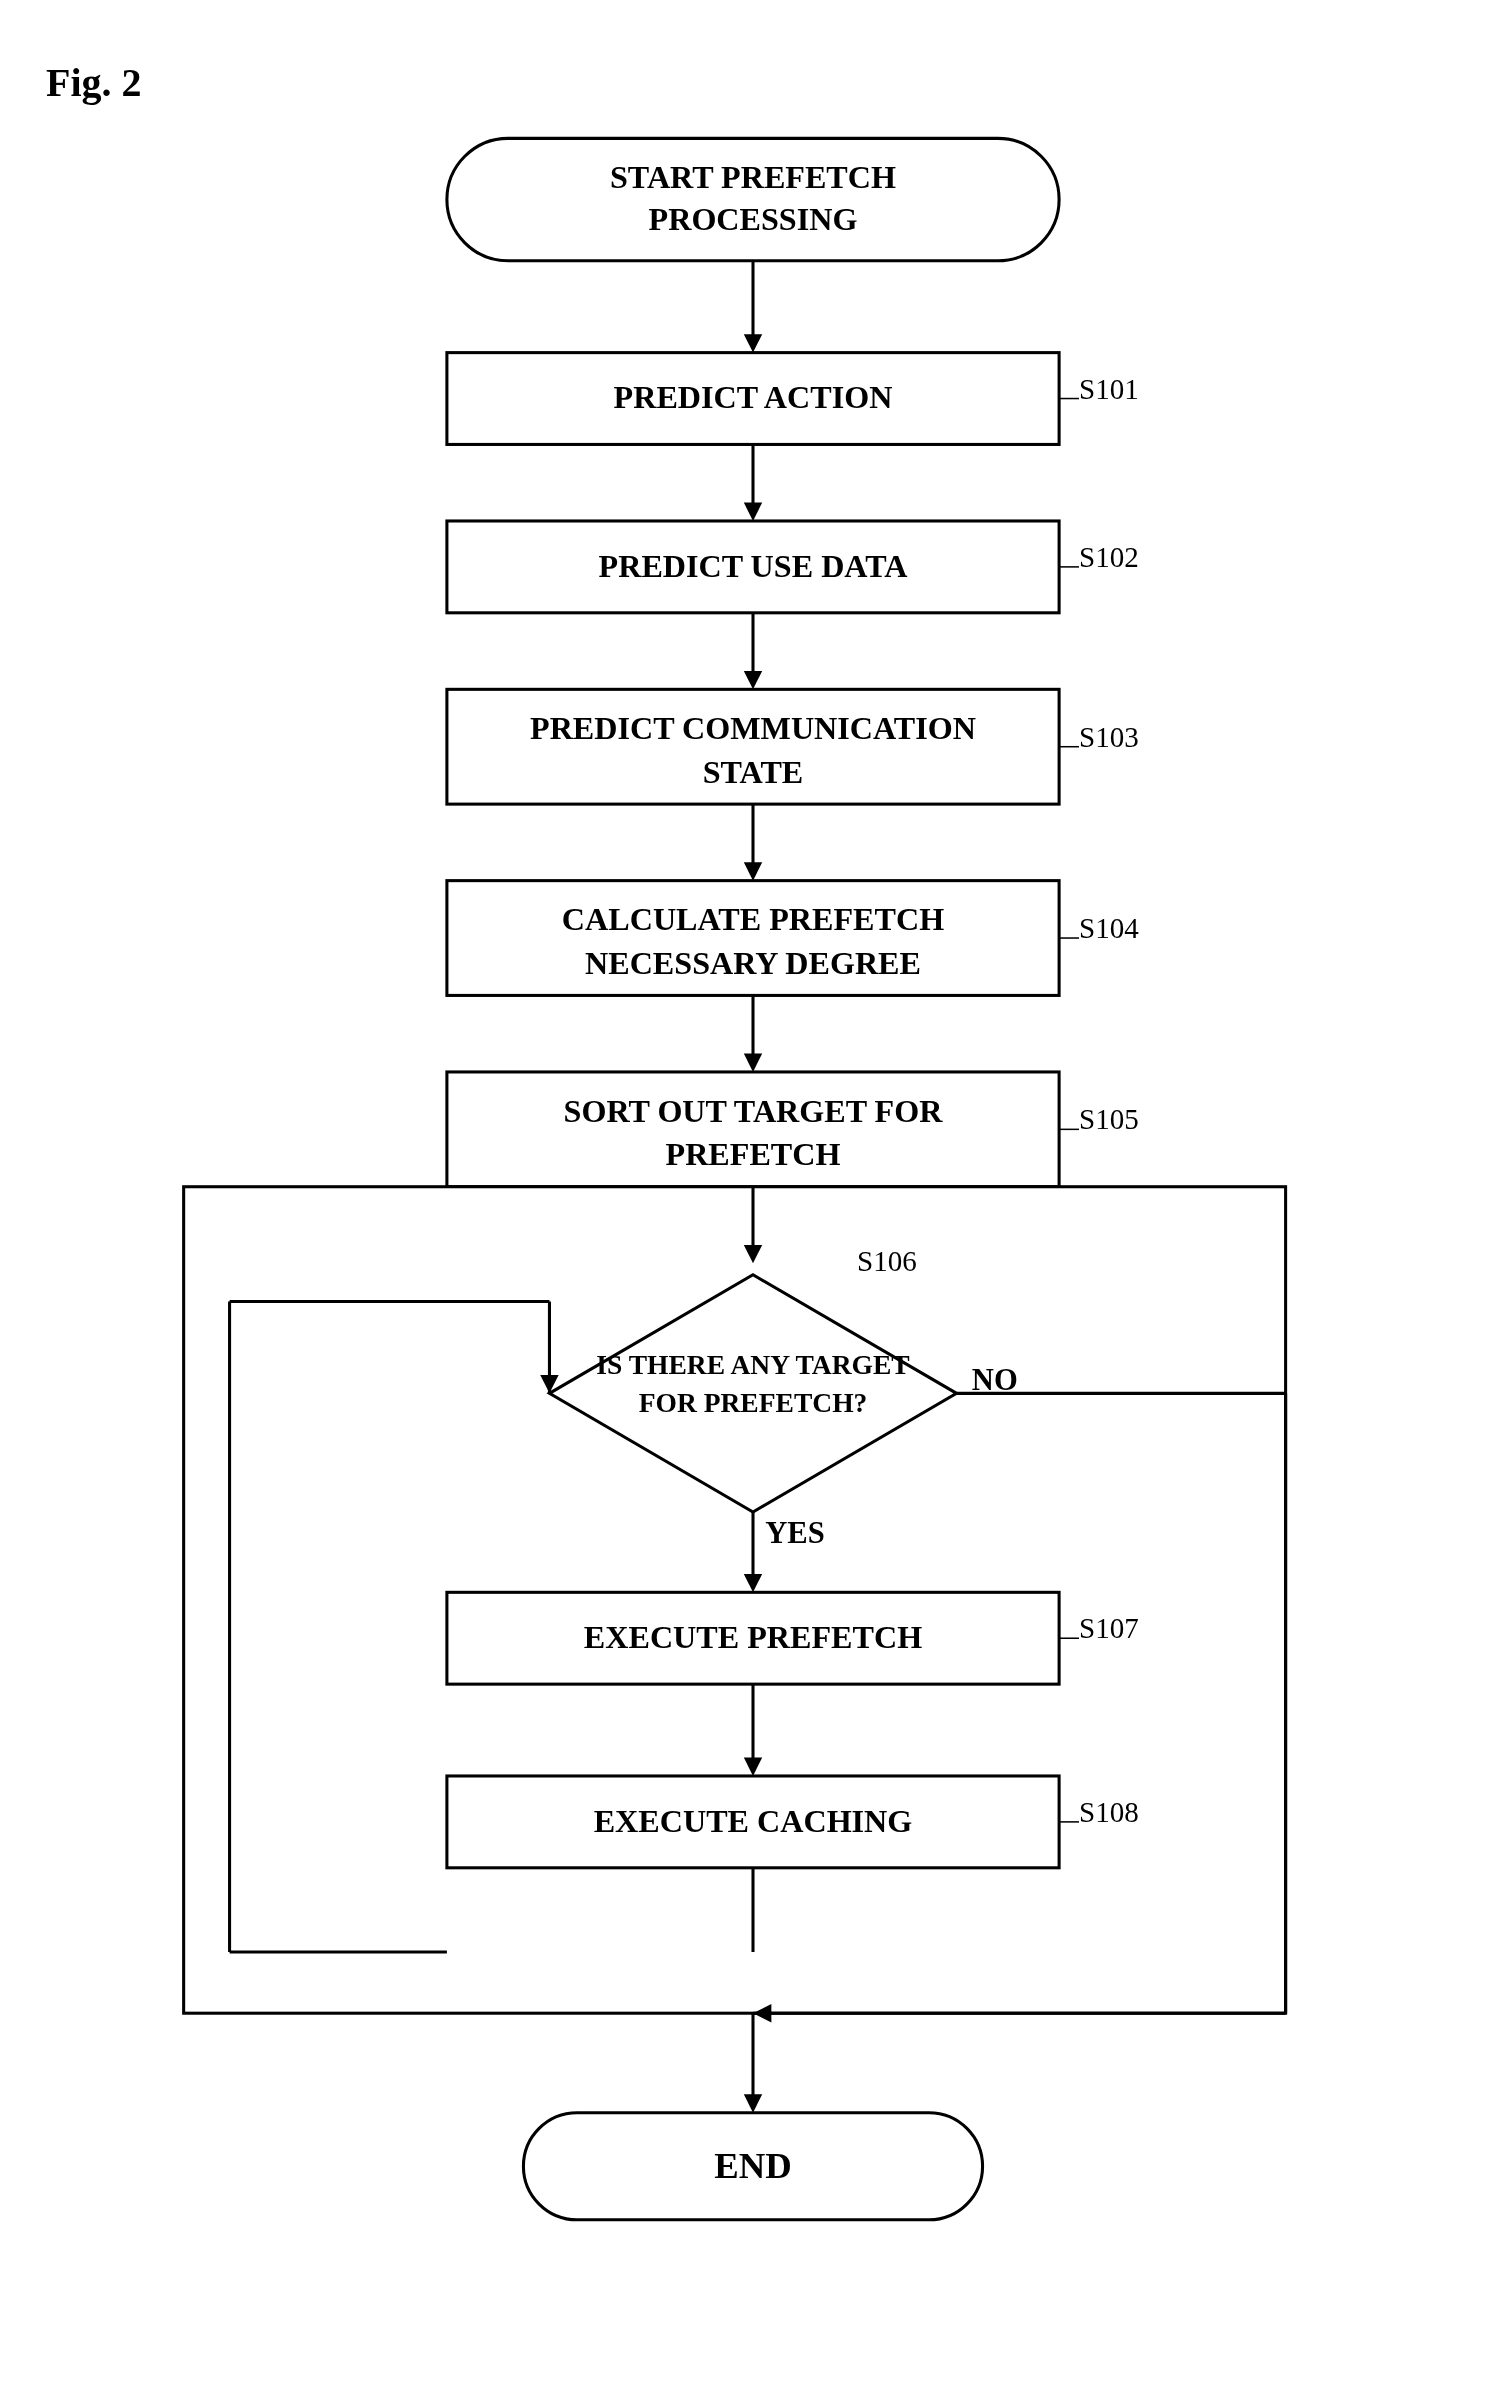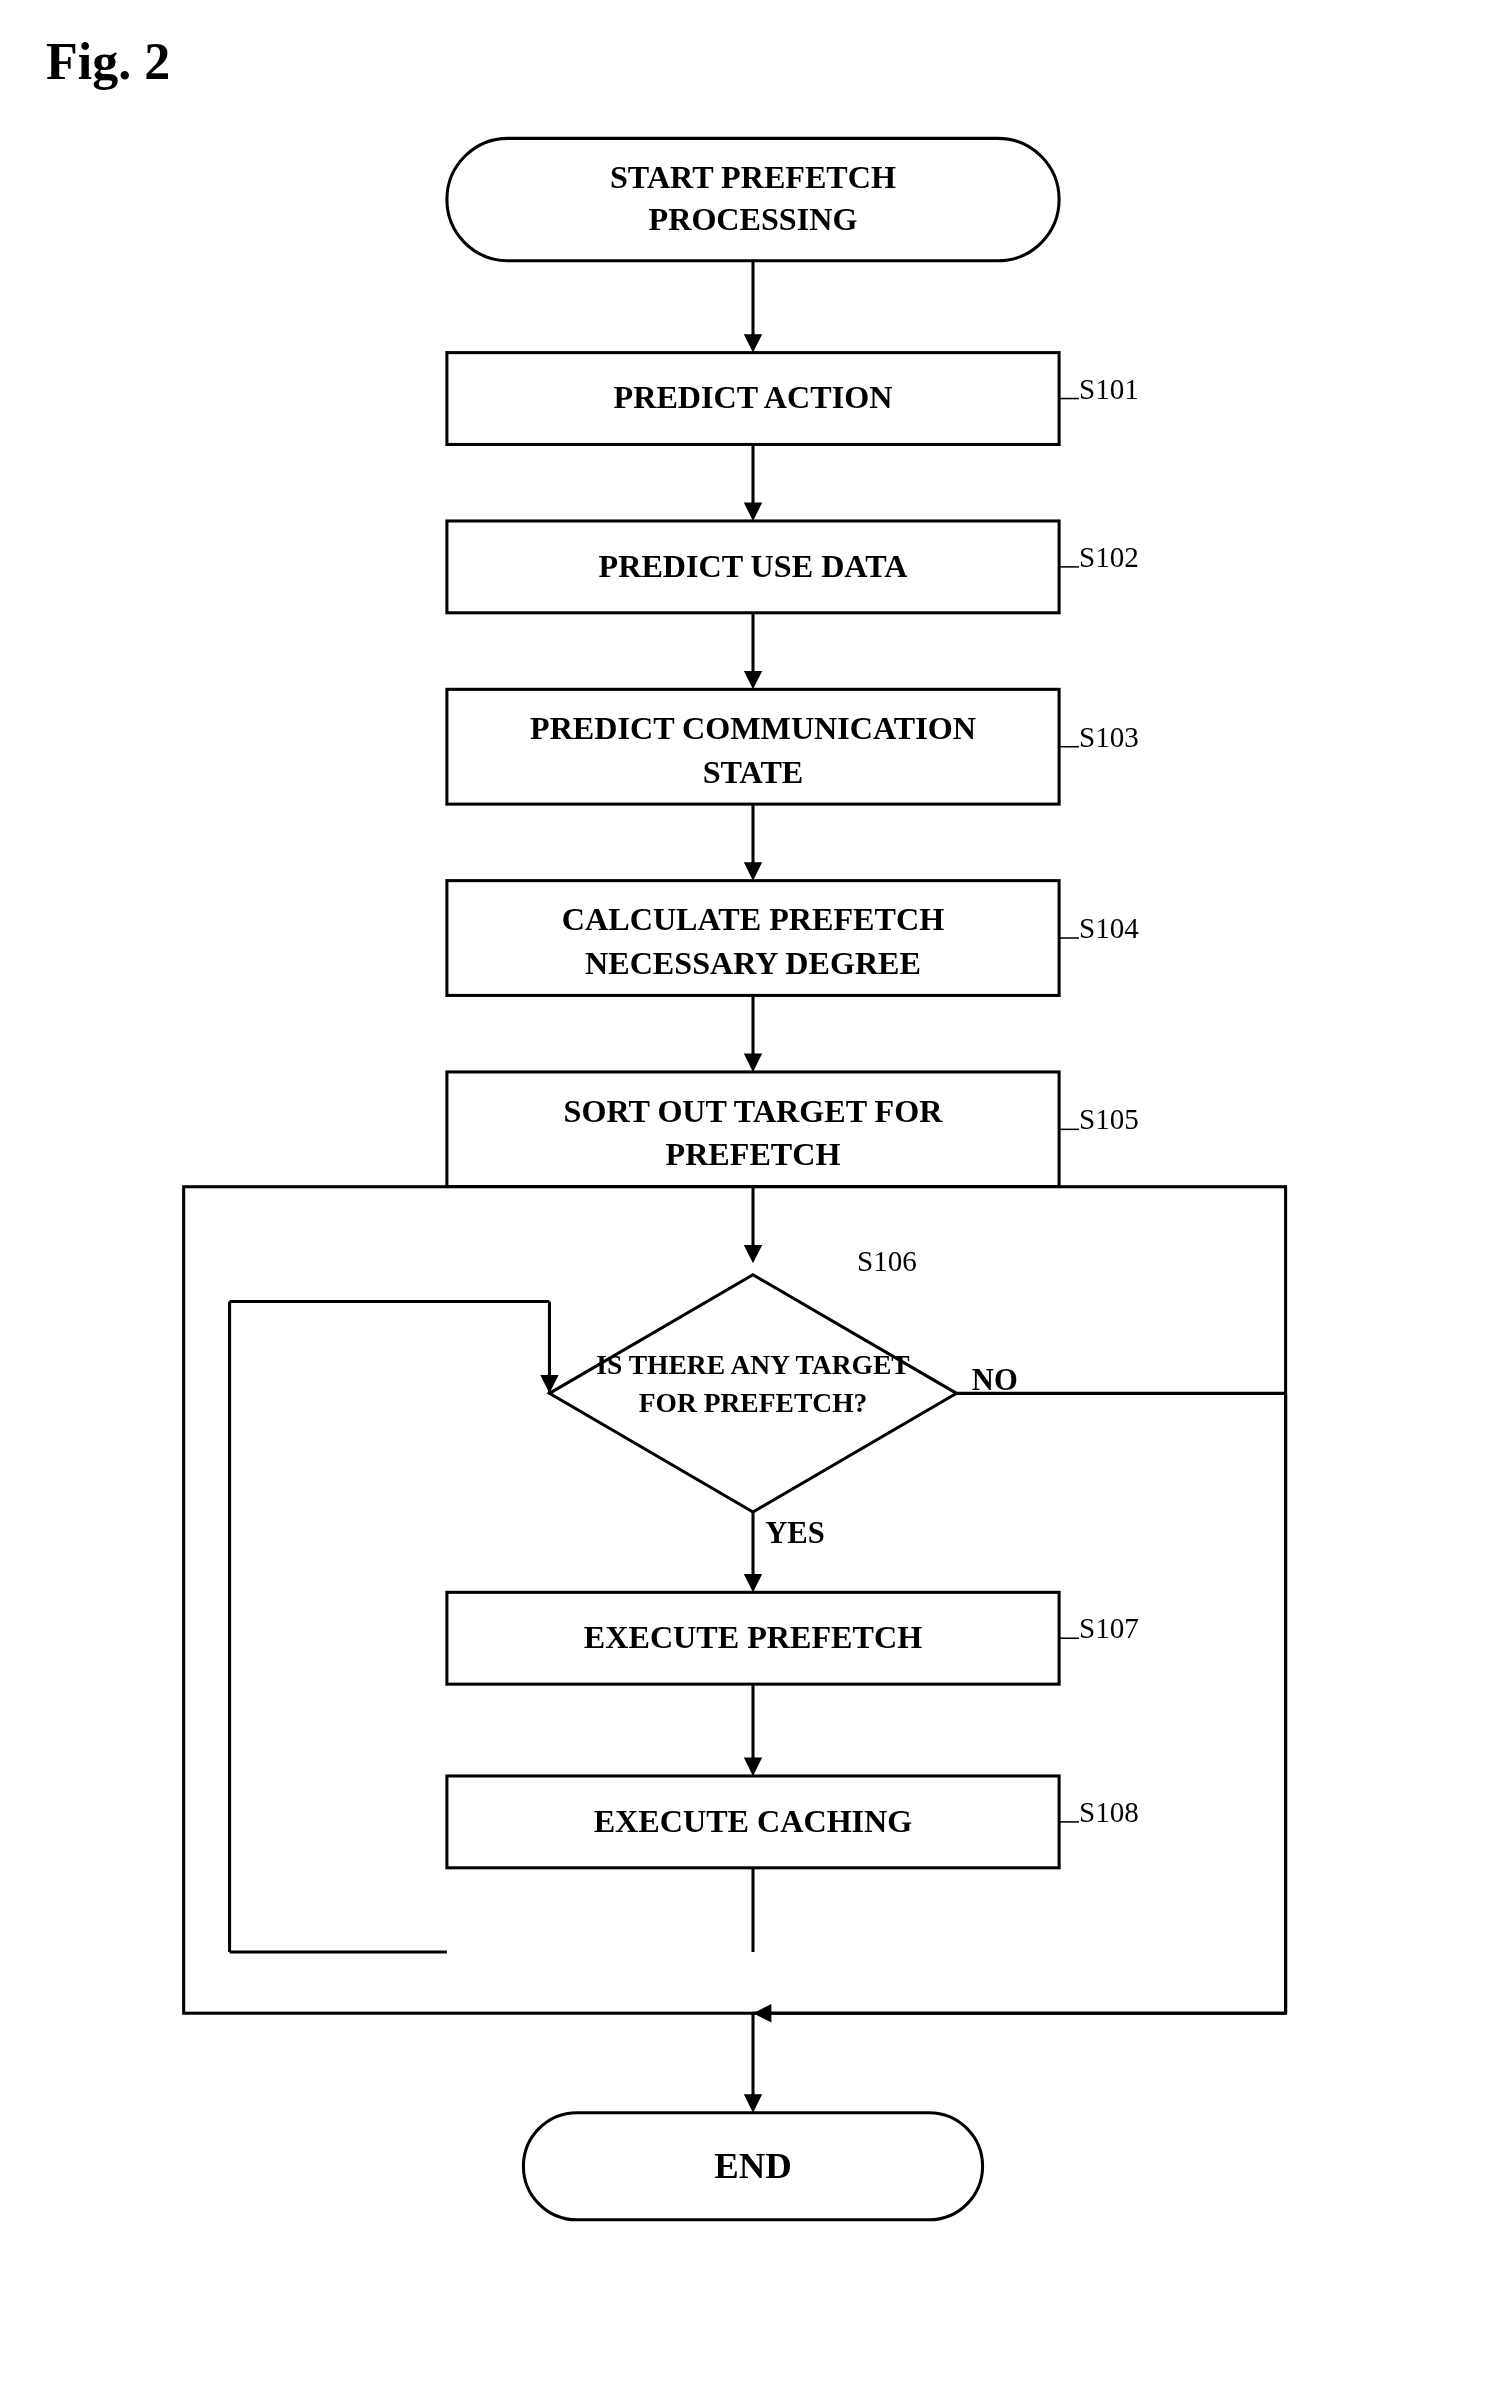--- a/index.html
+++ b/index.html
@@ -6,23 +6,23 @@
     body {
       background: #fff;
       font-family: 'Times New Roman', Times, serif;
       width: 1506px;
       min-height: 2401px;
       position: relative;
       overflow-x: hidden;
     }
     .fig-label {
       position: absolute;
-      top: 32px;
+      top: 59px;
       left: 46px;
-      font-size: 52px;
+      font-size: 40px;
       font-weight: bold;
       font-family: 'Times New Roman', Times, serif;
     }
     
     .flowchart-svg-container {
       position: absolute;
       top: 77px;
       left: 0;
       width: 1506px;
       height: 2296px;

